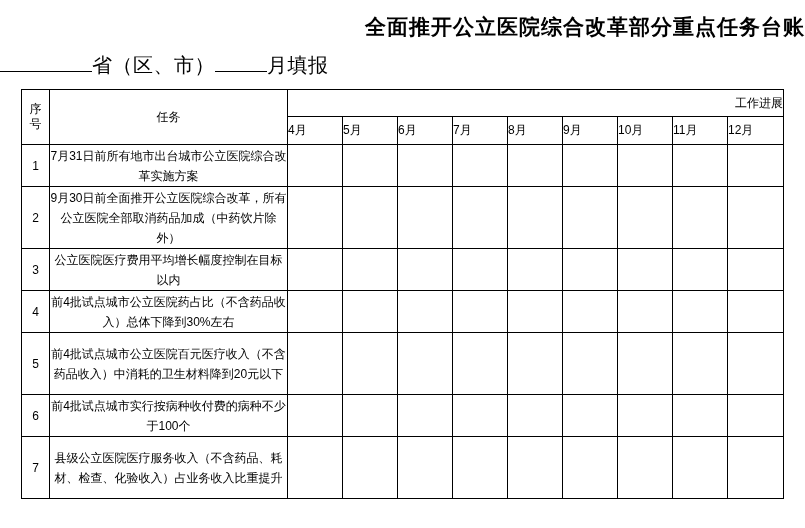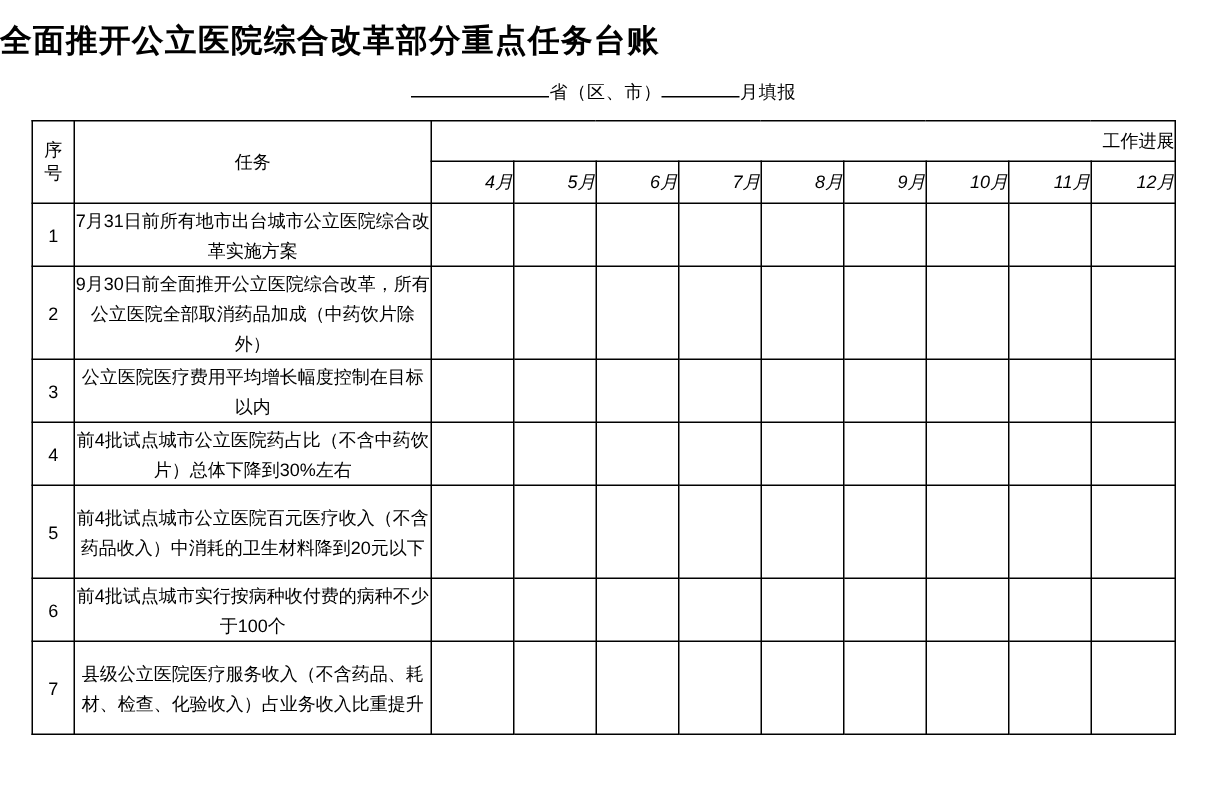--- a/index.html
+++ b/index.html
@@ -14,32 +14,32 @@
     color: #000000;
     overflow: hidden;
   }
   .page {
     position: relative;
     width: 805px;
     height: 528px;
     box-sizing: border-box;
   }
   .doc-title {
-    text-align: left;
+    text-align: right;
     font-family: "Liberation Serif", serif;
     font-weight: bold;
     font-size: 21px;
     letter-spacing: 1px;
     margin-top: 13px;
     margin-bottom: 0;
   }
   .doc-subtitle {
-    text-align: center;
+    text-align: left;
     font-family: "Liberation Serif", serif;
-    font-size: 12px;
+    font-size: 20px;
     margin-top: 11px;
     margin-bottom: 10px;
     letter-spacing: 0.5px;
   }
   table.ledger {
     border-collapse: collapse;
     margin: 0 auto;
     width: 762px;
     table-layout: fixed;
   }
@@ -63,24 +63,23 @@
     font-weight: bold;
     font-size: 13px;
     margin-top: 12px;
   }
   .th-progress {
     text-align: right;
     font-size: 13px;
     height: 26px;
   }
   .th-month {
-    text-align: right;
+    text-align: left;
     font-size: 12px;
     height: 27px;
-    font-style: italic;
   }
   td.seq-cell {
     text-align: center;
     font-size: 11px;
     vertical-align: middle;
   }
   td.task-cell {
     text-align: center;
     font-size: 12.5px;
     line-height: 20px;
@@ -179,21 +178,21 @@
         <td class="data-cell"></td>
         <td class="data-cell"></td>
         <td class="data-cell"></td>
         <td class="data-cell"></td>
         <td class="data-cell"></td>
         <td class="data-cell"></td>
         <td class="data-cell"></td>
       </tr>
       <tr style="height:42px">
         <td class="seq-cell">4</td>
-        <td class="task-cell">前4批试点城市公立医院药占比（不含中药饮片）总体下降到30%左右</td>
+        <td class="task-cell">前4批试点城市公立医院药占比（不含药品收入）总体下降到30%左右</td>
         <td class="data-cell"></td>
         <td class="data-cell"></td>
         <td class="data-cell"></td>
         <td class="data-cell"></td>
         <td class="data-cell"></td>
         <td class="data-cell"></td>
         <td class="data-cell"></td>
         <td class="data-cell"></td>
         <td class="data-cell"></td>
       </tr>

